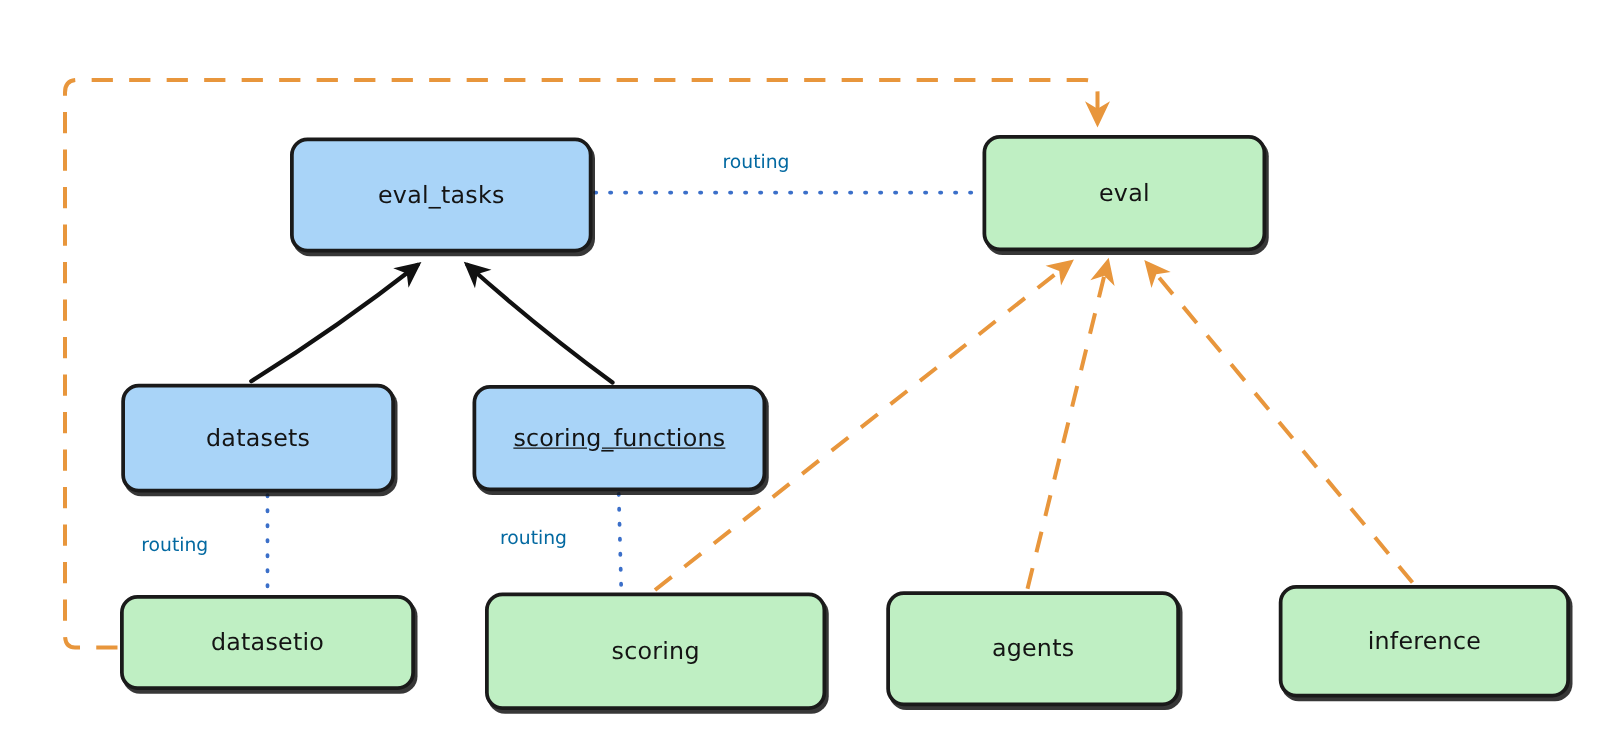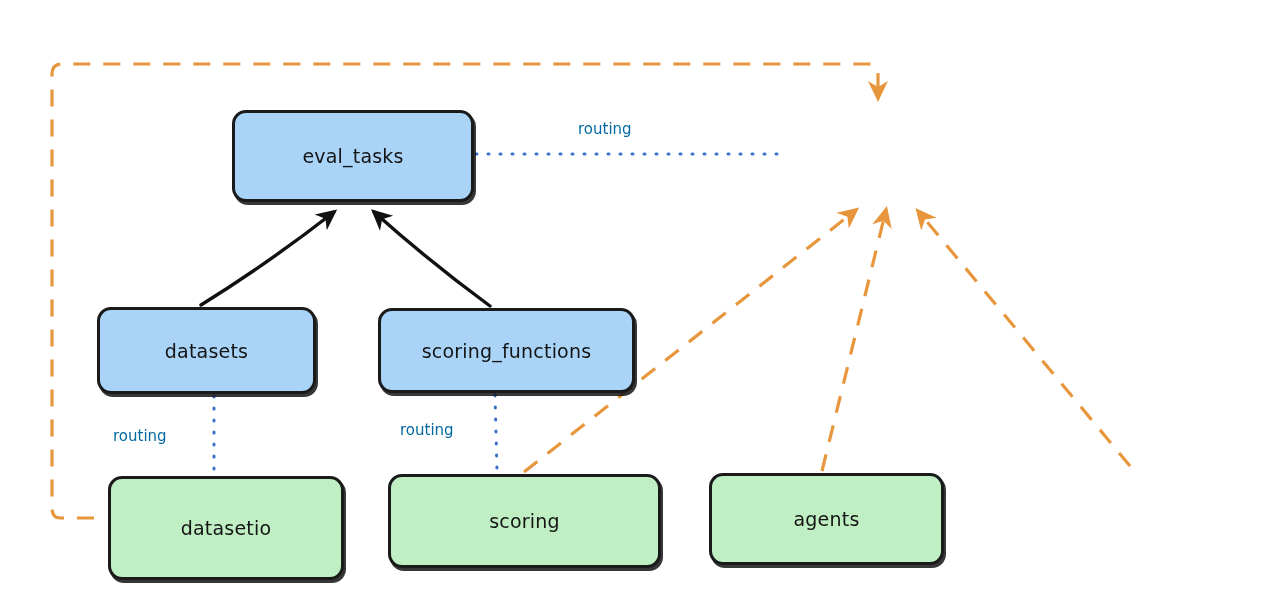--- a/index.html
+++ b/index.html
@@ -83,41 +83,47 @@
 
     <path d="M 822 471 L 886 210" fill="none" stroke="#e8963c" stroke-width="3.2" stroke-linecap="butt" stroke-dasharray="17 13" marker-end="url(#arrow-orange)"></path>
 
     <path d="M 1130 466 L 918 211" fill="none" stroke="#e8963c" stroke-width="3.2" stroke-linecap="butt" stroke-dasharray="17 13" marker-end="url(#arrow-orange)"></path>
   </svg>
 
   <div class="node blue" style="left:232px; top:110px; width:242px; height:92px;">
     <span class="node-label">eval_tasks</span>
   </div>
 
+  <div class="node green" style="left:786px; top:108px; width:227px; height:93px;">
+    <span class="node-label">eval</span>
+  </div>
 
   <div class="node blue" style="left:97px; top:307px; width:219px; height:87px;">
     <span class="node-label">datasets</span>
   </div>
 
-  <div class="node blue" style="left:378px; top:308px; width:257px; height:85px;">
+  <div class="node blue" style="left:378px; top:308px; width:235px; height:85px;text-decoration:underline;">
     <span class="node-label">scoring_functions</span>
   </div>
 
-  <div class="node green" style="left:96px; top:476px; width:236px; height:104px;margin-left:12px;">
+  <div class="node green" style="left:96px; top:476px; width:236px; height:76px;">
     <span class="node-label">datasetio</span>
   </div>
 
   <div class="node green" style="left:388px; top:474px; width:273px; height:94px;">
     <span class="node-label">scoring</span>
   </div>
 
   <div class="node green" style="left:709px; top:473px; width:235px; height:92px;text-align:center;">
     <span class="node-label">agents</span>
   </div>
 
+  <div class="node green" style="left:1023px; top:468px; width:233px; height:90px;">
+    <span class="node-label">inference</span>
+  </div>
 
   <div class="edge-label" style="left:578px; top:120px;">routing</div>
 
   <div class="edge-label" style="left:113px; top:427px;">routing</div>
 
   <div class="edge-label" style="left:400px; top:421px;">routing</div>
 
 </div>
 
 </body></html>

